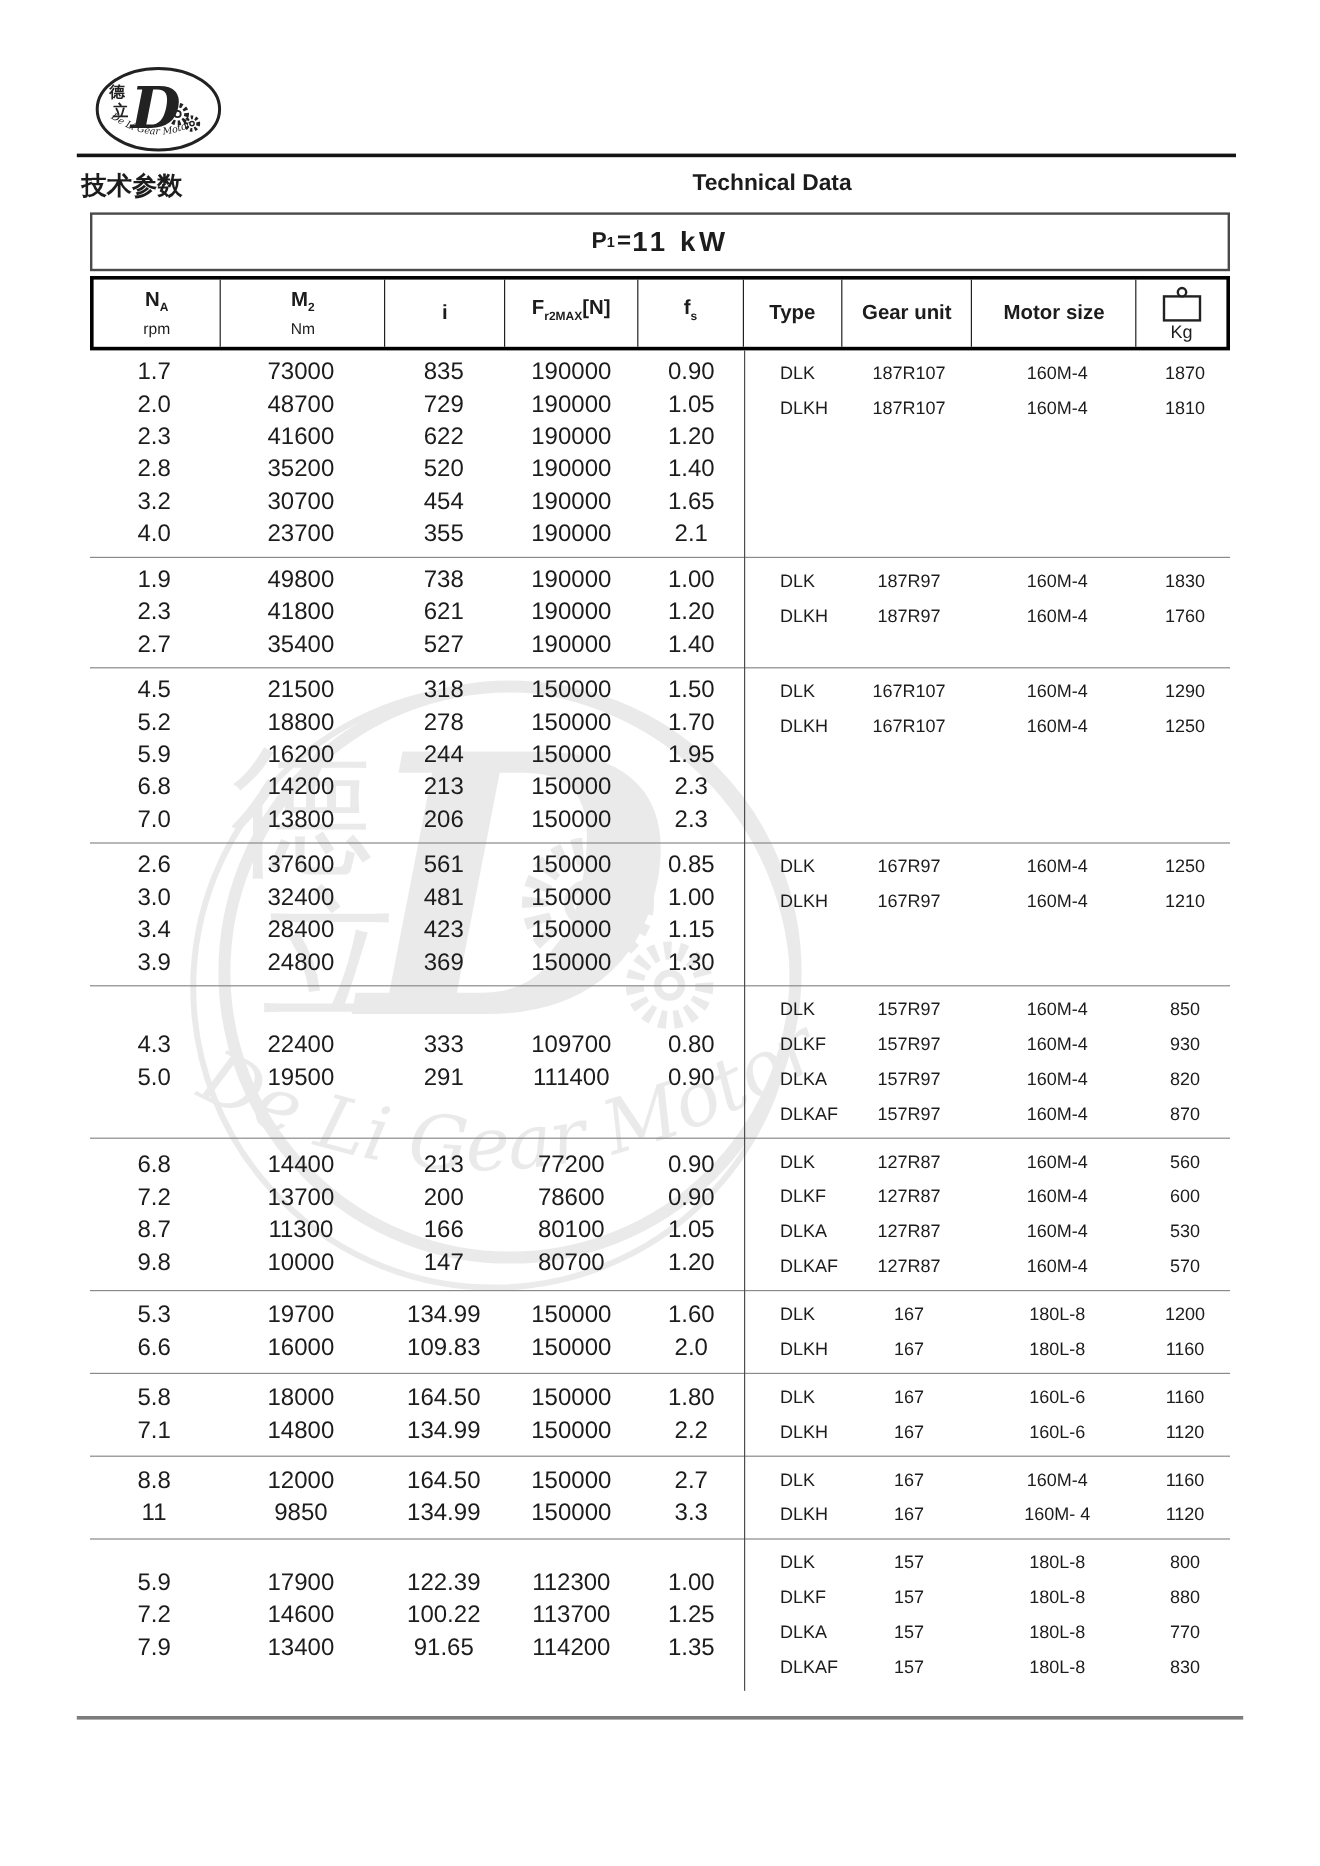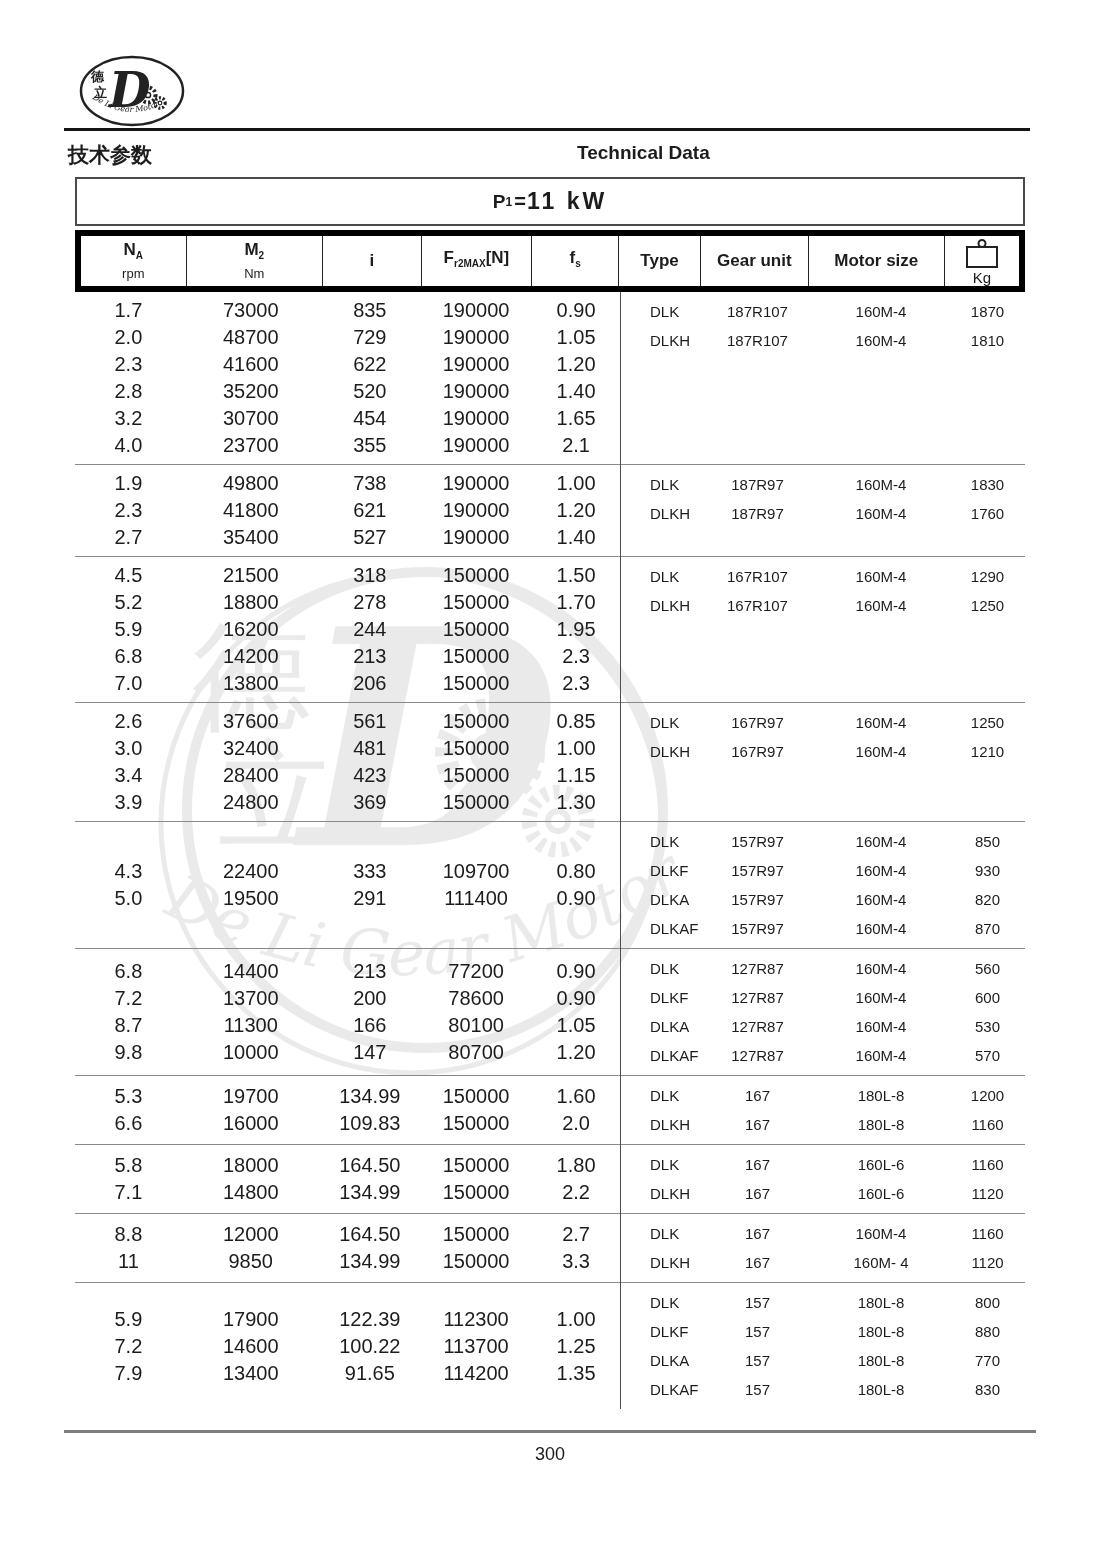--- a/index.html
+++ b/index.html
@@ -23,21 +23,21 @@
     border:2px solid #4a4a4a; box-sizing:border-box;
     display:flex; align-items:center; justify-content:center;
   }
   .p-sym { font-size:19px; font-weight:bold; }
   .p-sub { font-size:12px; font-weight:bold; vertical-align:-4px; }
   .p-eq  { font-size:20px; font-weight:bold; margin:0 1px 0 2px; }
   .p-val { font-size:23px; font-weight:bold; letter-spacing:3px; }
   
   .thead {
     position:absolute; top:230px; left:75px; width:950px; height:62px;
-    border:6px solid #000000; box-sizing:border-box; display:flex;text-align:center;
+    border:3px solid #000000; box-sizing:border-box; display:flex;text-align:center;
   }
   .th {
     border-right:1px solid #222; box-sizing:border-box;
     display:flex; flex-direction:column; align-items:center; justify-content:center;
   }
   .th:last-child { border-right:none; }
   .th .main { font-size:17px; font-weight:bold; line-height:18px; }
   .th .main sub { font-size:10px; }
   .th .unit { font-size:13px; line-height:14px; margin-top:1px; }
   .c1{width:11.26%}.c2{width:14.53%}.c3{width:10.53%}.c4{width:11.79%}
@@ -602,15 +602,14 @@
             <span class="vc vc0">DLKAF</span>
             <span class="vc vc1">157</span>
             <span class="vc vc2">180L-8</span>
             <span class="vc vc3">830</span>
           </div>
         </div>
       </div>
     </div>
 
   <div class="footer-rule"></div>
-  <div class="page-num">300</div>
 
 </div>
 
 </body></html>

